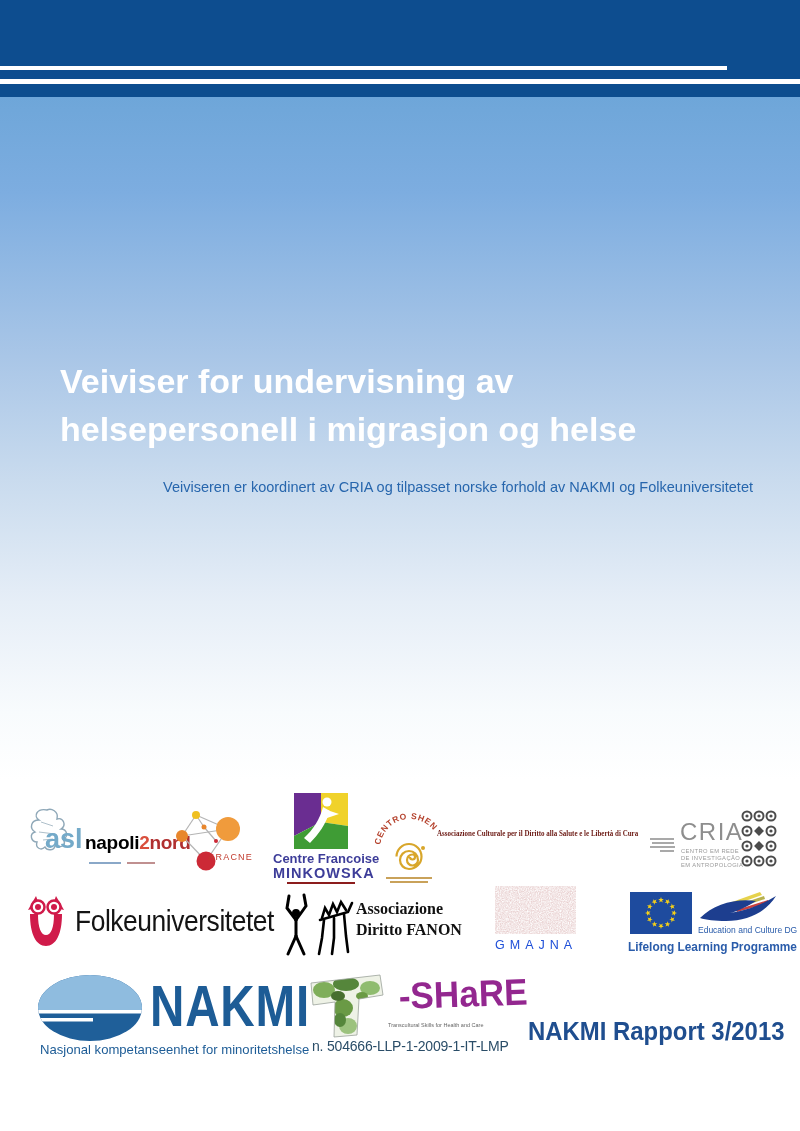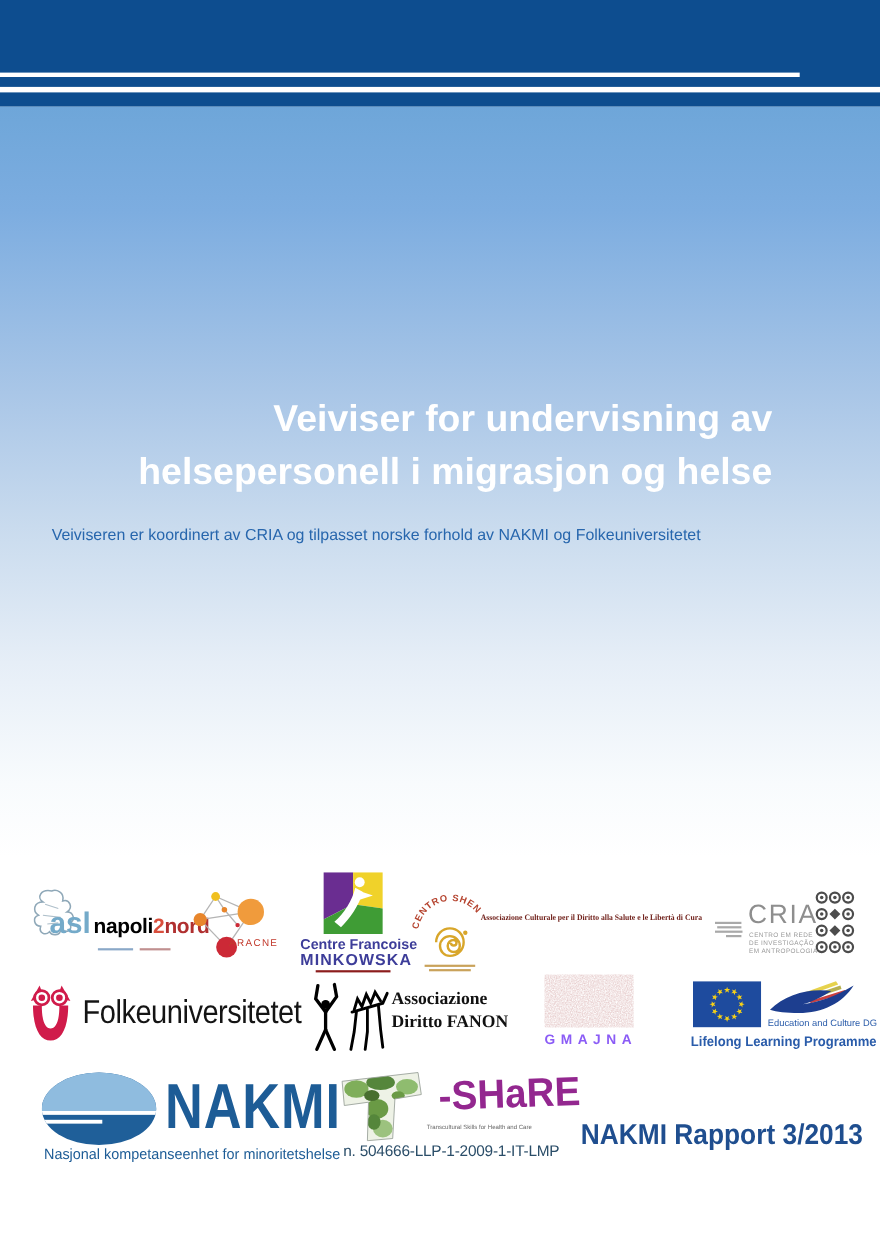--- a/index.html
+++ b/index.html
@@ -8,23 +8,23 @@
   
   .topbar{position:absolute;left:0;top:0;width:800px;height:97px;background:#0d4d8f;}
   .stripe1{position:absolute;left:0;top:66px;width:727px;height:4px;background:#ffffff;}
   .stripe2{position:absolute;left:0;top:79px;width:800px;height:5px;background:#ffffff;}
   
   .hero{position:absolute;left:0;top:97px;width:800px;height:683px;
         background:linear-gradient(180deg,#6ea6d9 0%,#7dade0 14%,#a9c6e7 38%,
                    #c9dbee 56%,#e6eef7 74%,#f8fbfd 90%,#ffffff 100%);}
   .authors{position:absolute;right:100px;top:186px;text-align:right;color:#fdfeff;
            font-size:24px;line-height:34px;}
-  .title{position:absolute;left:60px;right:98px;top:357px;margin:0;text-align:right;
+  .title{position:absolute;left:60px;right:98px;top:357px;margin:0;
          color:#ffffff;font-size:34px;font-weight:bold;line-height:48px;}
-  .subtitle{position:absolute;left:47px;top:479px;width:706px;margin:0;text-align:left;
+  .subtitle{position:absolute;left:47px;top:479px;width:706px;margin:0;text-align:right;
             color:#2766ad;font-size:14.5px;}
   
   .logos{position:absolute;left:0;top:780px;width:800px;height:351px;background:#ffffff;padding-left:12px;}
   .abs{position:absolute;}
   .bar{position:absolute;height:2px;background:#9aa4ad;}
   
   .asl-word{position:absolute;left:20px;top:18px;font-size:27px;font-weight:bold;color:#74aac9;}
   .napoli-line{position:absolute;left:60px;top:26px;font-size:19px;font-weight:bold;white-space:nowrap;letter-spacing:-0.3px;}
   .napoli{color:#000000;} .two{color:#d94f3d;} .nord{color:#b03030;}
   
@@ -39,21 +39,21 @@
   .cria-word{position:absolute;left:30px;top:12px;font-size:24px;color:#8e8e8e;letter-spacing:1.5px;}
   .cria-sub{position:absolute;left:31px;top:42px;font-size:5.8px;line-height:7px;color:#9a9a9a;letter-spacing:0.4px;}
   
   .fu-label{position:absolute;left:50px;top:12px;font-size:30px;color:#141414;white-space:nowrap;
             transform:scaleX(0.88);transform-origin:left top;letter-spacing:-0.5px;}
   
   .fanon-text{position:absolute;left:76px;top:12px;font-family:"Liberation Serif",serif;
               font-size:16px;font-weight:bold;color:#111;line-height:21px;white-space:nowrap;}
   
   .gmajna-label{position:absolute;left:0;top:52px;width:81px;text-align:right;font-size:12.5px;
-                font-weight:bold;color:#8b5cf6;letter-spacing:5px;}
+                font-weight:normal;color:#1d4ed8;letter-spacing:5px;}
   
   .eu-dg{position:absolute;left:70px;top:37px;font-size:8.5px;color:#2a5caa;white-space:nowrap;text-align:center;}
   .eu-llp{position:absolute;left:0;top:52px;font-size:12.5px;font-weight:bold;color:#2a5caa;
           white-space:nowrap;transform:scaleX(0.95);transform-origin:left top;}
   
   .nakmi-word{position:absolute;left:112px;top:6px;font-size:58px;line-height:56px;font-weight:bold;
               color:#1d5c96;letter-spacing:1px;transform:scaleX(0.82);transform-origin:left top;}
   .nakmi-tag{position:absolute;left:2px;top:70px;font-size:13.5px;color:#1d5c96;white-space:nowrap;
              transform:scaleX(0.97);transform-origin:left top;}
   

